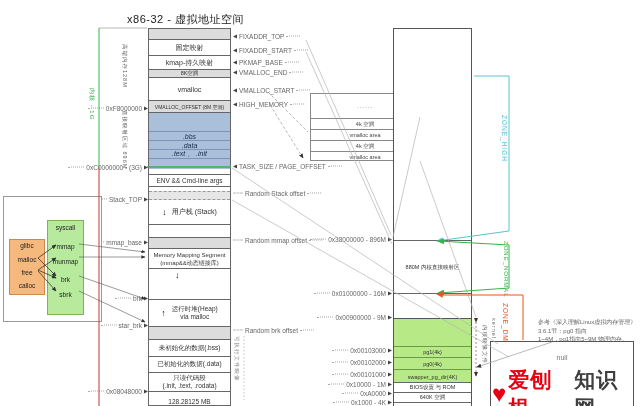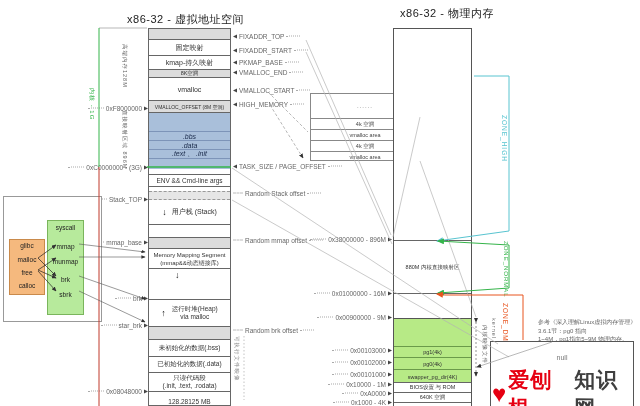--- a/index.html
+++ b/index.html
@@ -40,21 +40,20 @@
          text-shadow:-1px 0 #fff,1px 0 #fff,0 -1px #fff,0 1px #fff;}
   svg.ov{position:absolute;left:0;top:0;z-index:5;pointer-events:none;}
   .arrowglyph{font-size:9px;color:#111;}
 </style>
 </head>
 <body>
 
 <div class="stage">
 
   <div class="title" style="left:108px;top:12px;width:155px;">x86-32 - 虚拟地址空间</div>
-  <div class="title" style="left:372px;top:6px;width:150px;">x86-32 - 物理内存</div>
 
   <div class="col" style="left:148px;top:28px;width:83px;height:378px;">
     <div class="row gray" style="top:0;height:10px;"></div>
     <div class="row bt" style="top:10px;height:16px;">固定映射</div>
     <div class="row bt" style="top:26px;height:14px;">kmap-持久映射</div>
     <div class="row bt gray sm" style="top:40px;height:8px;">8K空洞</div>
     <div class="row bt" style="top:48px;height:23px;">vmalloc</div>
     <div class="row bt gray" style="top:71px;height:12px;font-size:5px;">VMALLOC_OFFSET (8M 空洞)</div>
 
     <div class="abs" style="left:0;right:0;top:83px;height:56px;background:#a9bfda;border-top:1px solid #666;">

